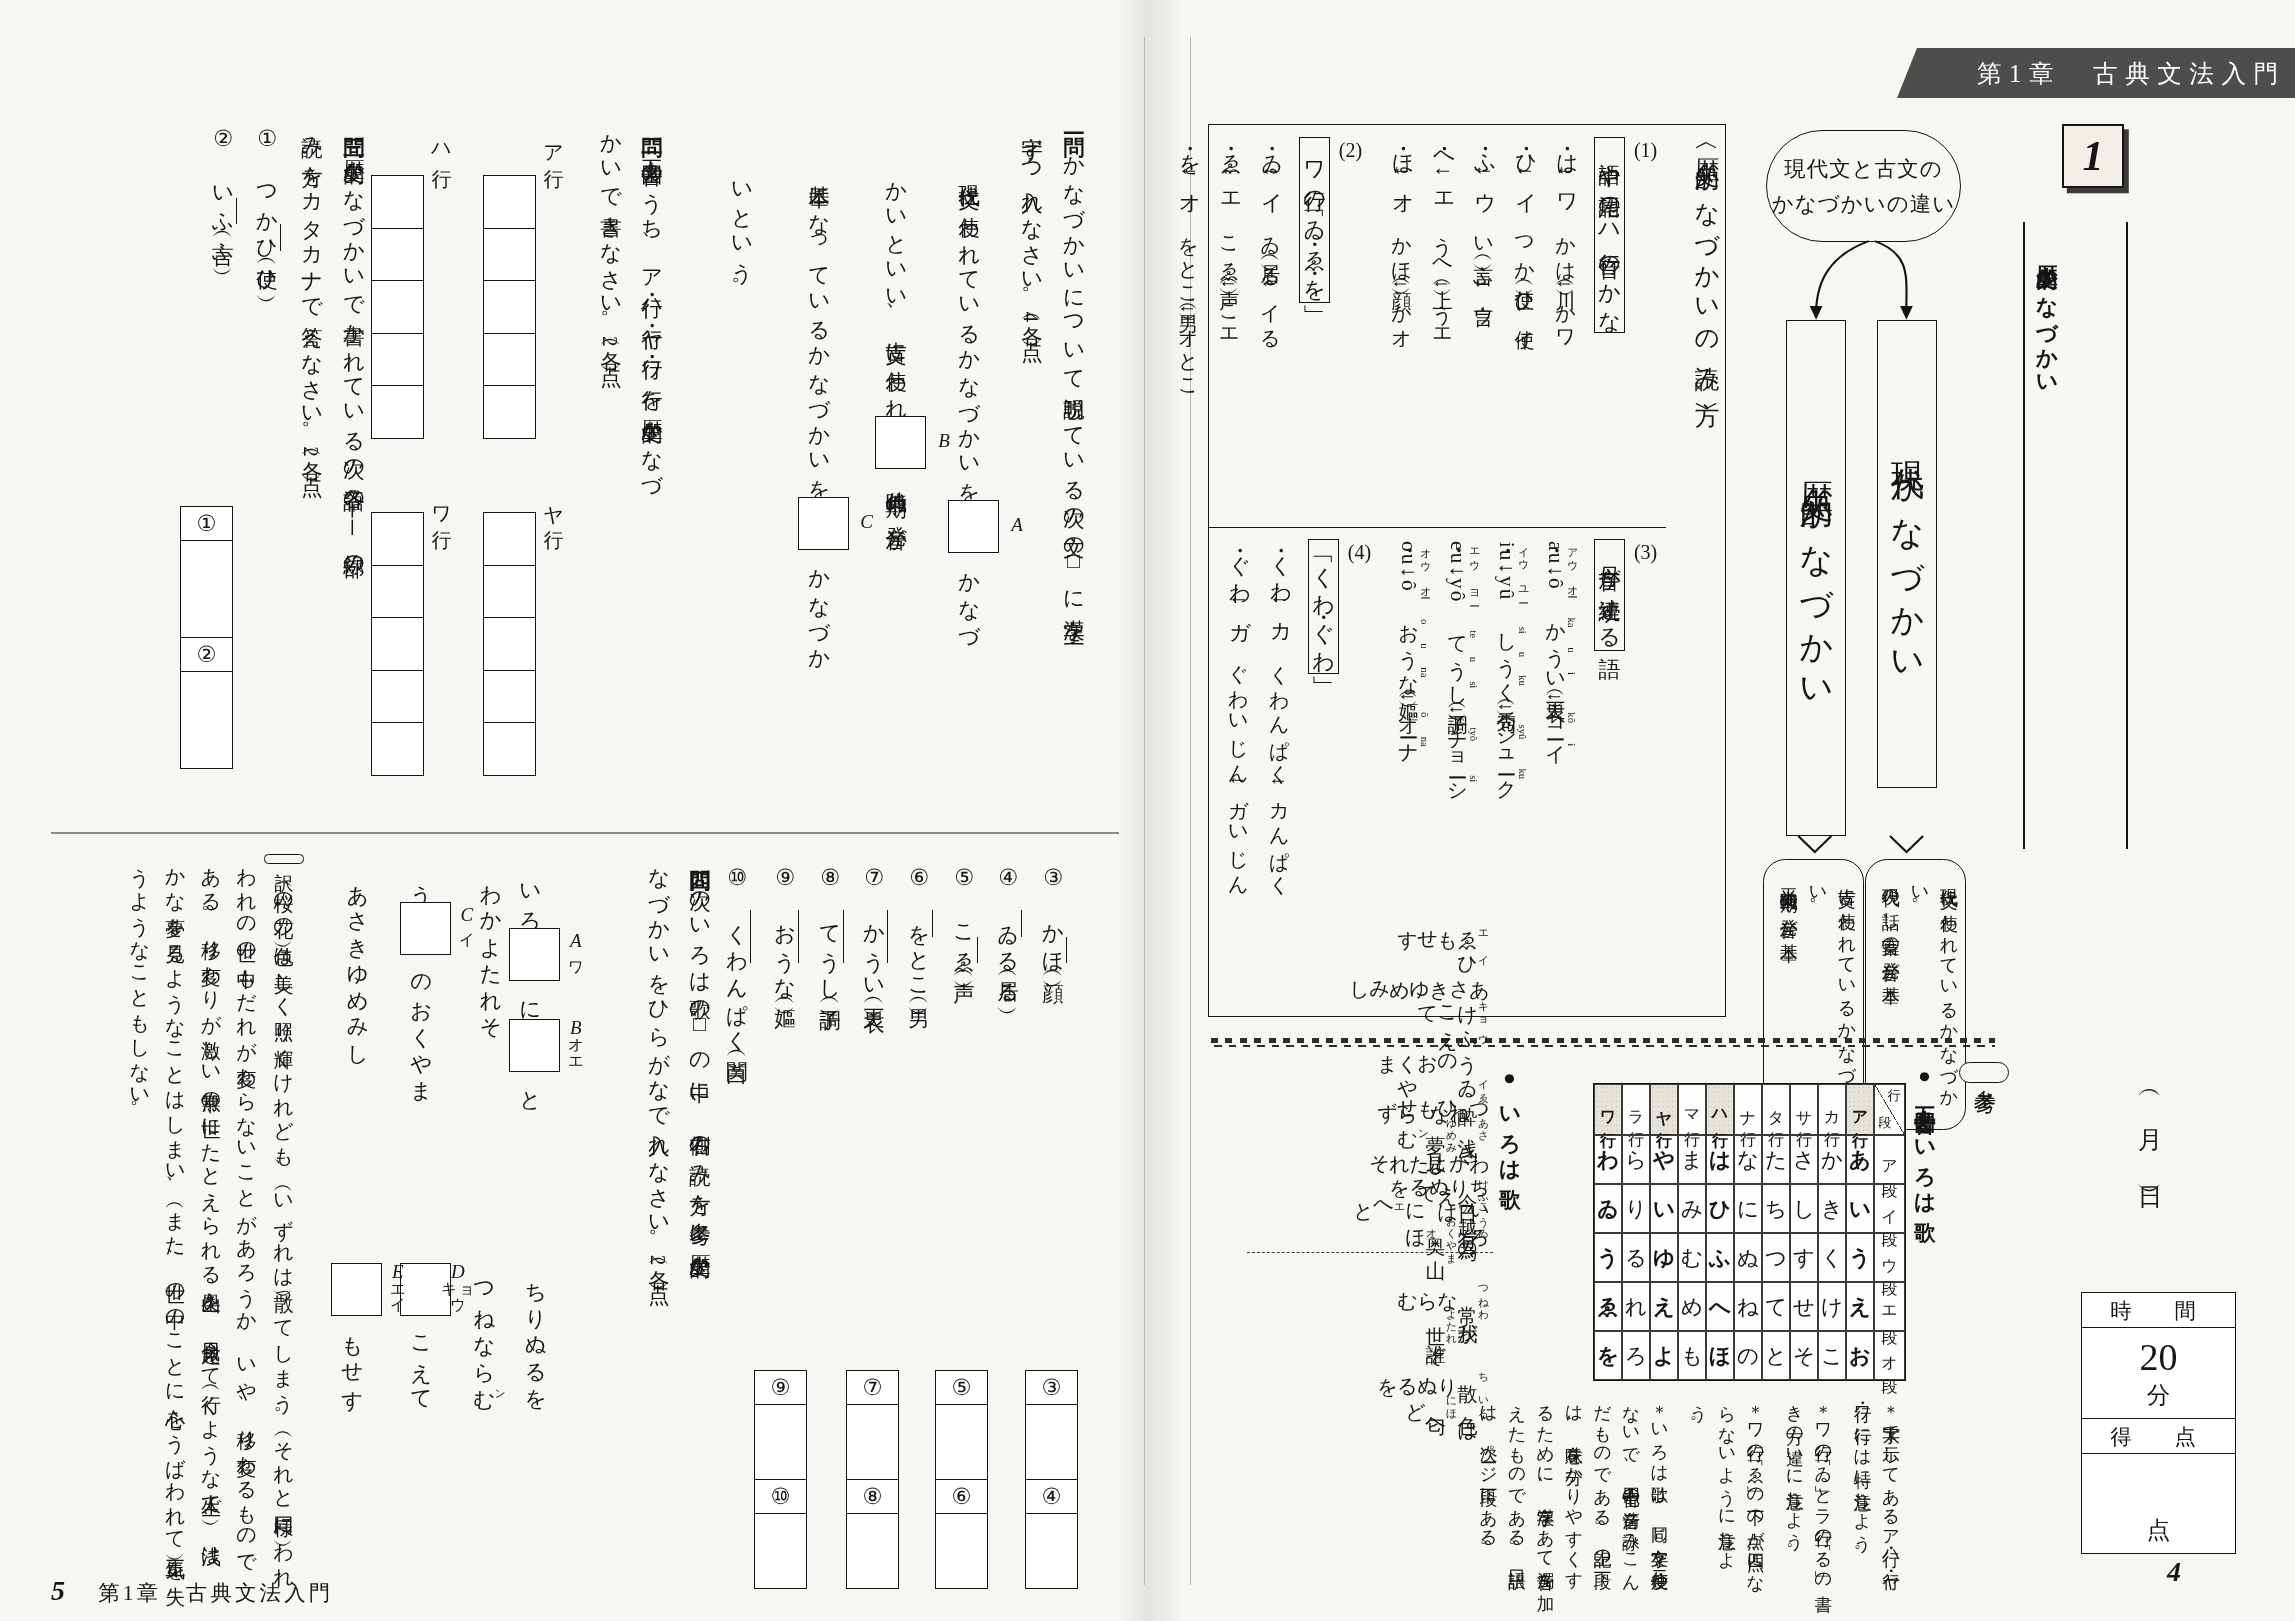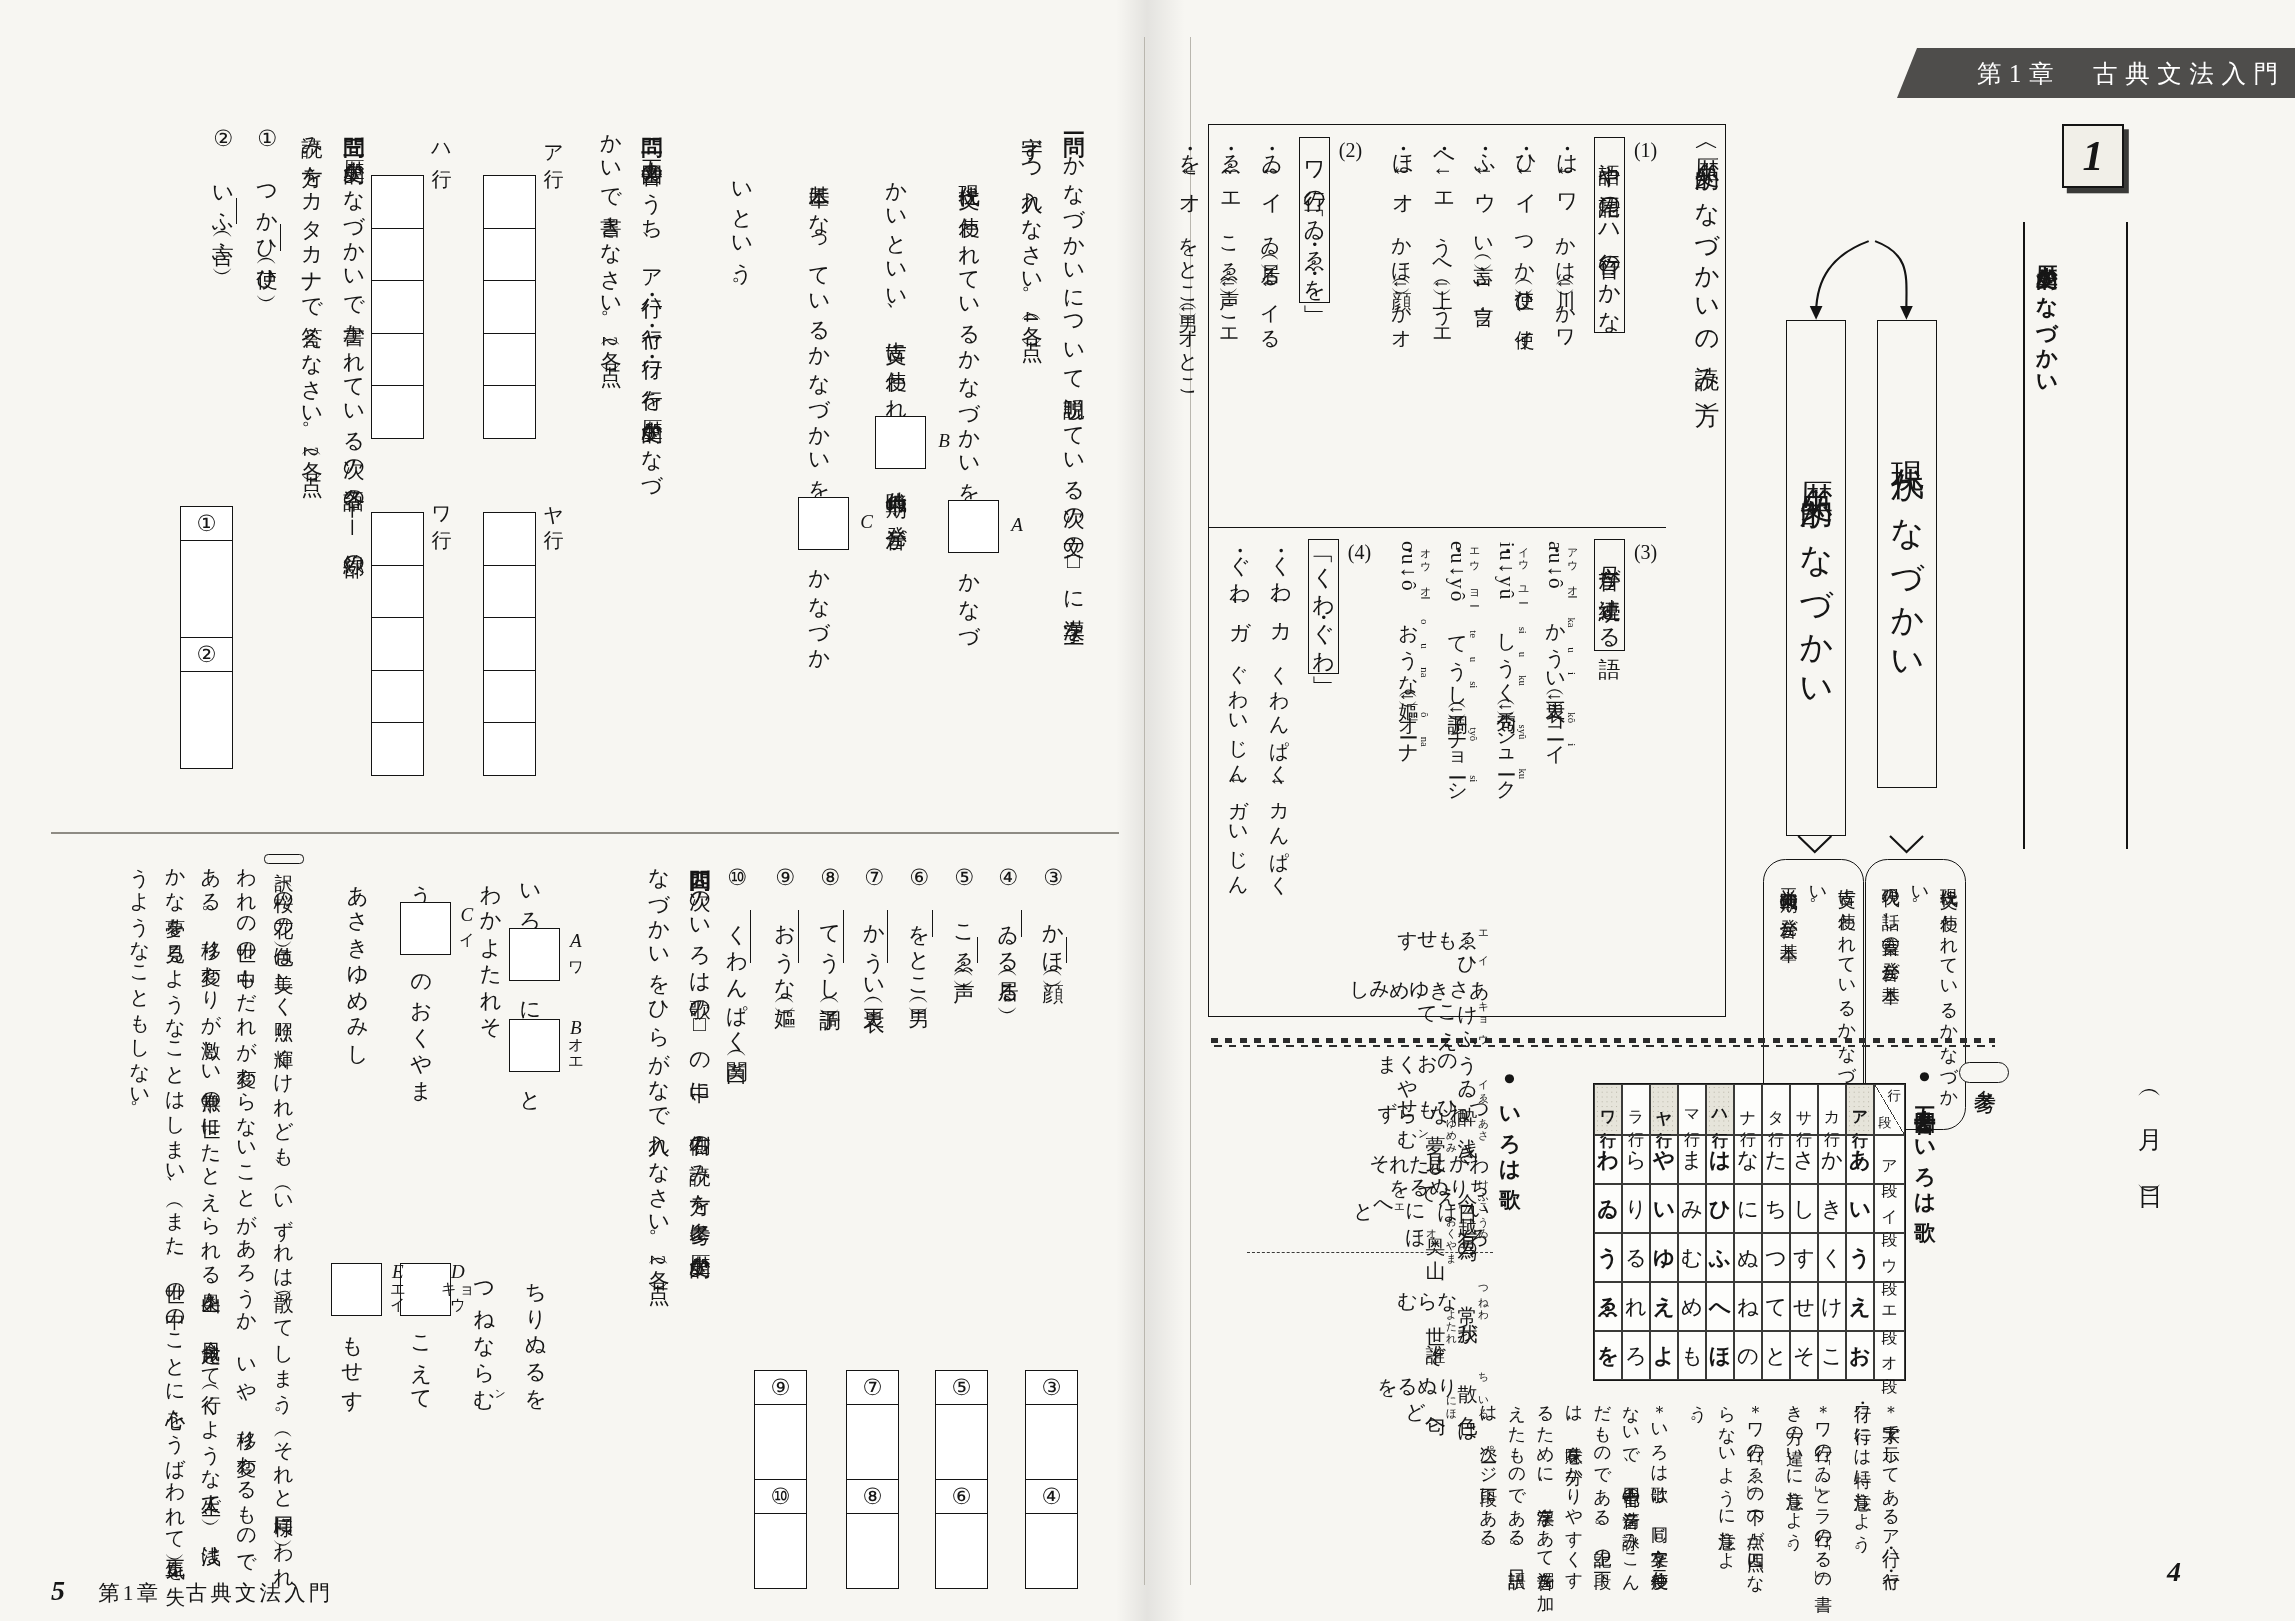--- a/index.html
+++ b/index.html
@@ -113,23 +113,38 @@
     <span>1</span>
   </div>
 
   <div class="railline" style="left:2023px;top:222px;height:627px;"></div>
   <div class="railline" style="left:2126px;top:222px;height:627px;"></div>
 
   <div class="vcol mtitle" style="left:2035px;top:248px;">歴史的かなづかい</div>
 
   <div class="vcol" style="left:2137px;top:1081px;font-size:24.6px;">（　月　　日）</div>
 
+  <div class="abox" style="left:2081px;top:1292px;width:153px;height:260px;">
+    <div class="h" style="height:34px;letter-spacing:10.7px;">時　間</div>
+    <div style="height:90px;display:flex;flex-direction:column;align-items:center;justify-content:center;">
+      <span style="font-size:38px;">20</span>
+      <span style="font-size:23.5px;">分</span>
+    </div>
+    <div class="h" style="height:34px;letter-spacing:10.7px;">得　点</div>
+    <div style="flex:1;display:flex;align-items:flex-end;justify-content:center;padding-bottom:7.5px;">
+      <span style="font-size:23.5px;">点</span>
+    </div>
+  </div>
 
   <div class="footer pnum" style="left:2167px;top:1556px;">4</div>
 
+  <div class="balloon">
+    <div>現代文と古文の</div>
+    <div>かなづかいの違い</div>
+  </div>
 
   <svg style="left:1762px;top:239px;" width="224" height="85" viewBox="0 0 420 160">
     <path d="M200,4 C130,30 102,75 101,138" fill="none" stroke="#141414" stroke-width="4"></path>
     <polygon points="101,152 89,126 113,126" fill="#141414"></polygon>
     <path d="M212,4 C282,30 270,75 271,138" fill="none" stroke="#141414" stroke-width="4"></path>
     <polygon points="271,152 259,126 283,126" fill="#141414"></polygon>
   </svg>
 
   <div class="dgbox" style="left:1786px;top:320px;width:58px;height:514px;">
     <div class="v">歴史的かなづかい</div>

